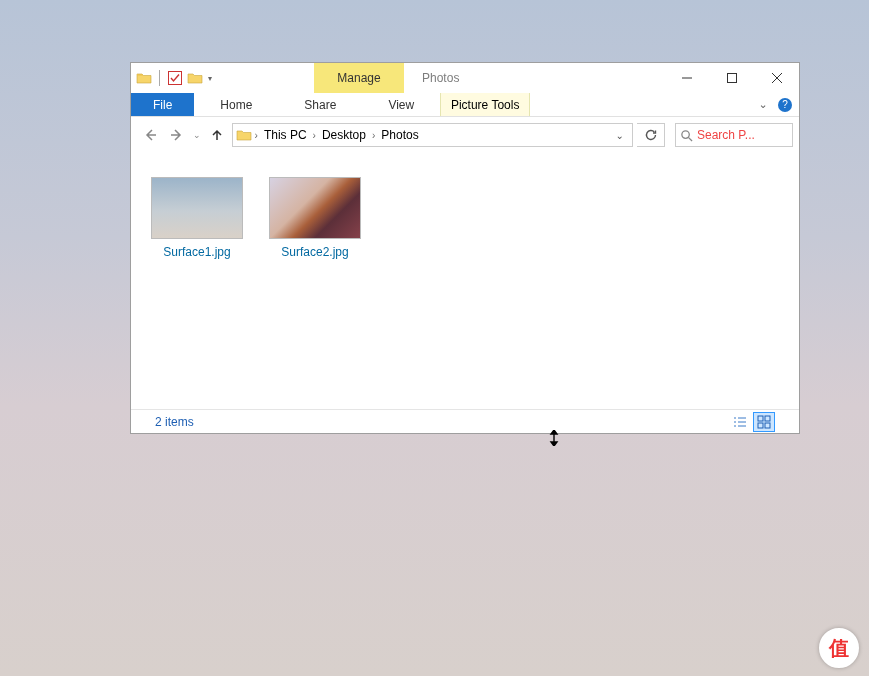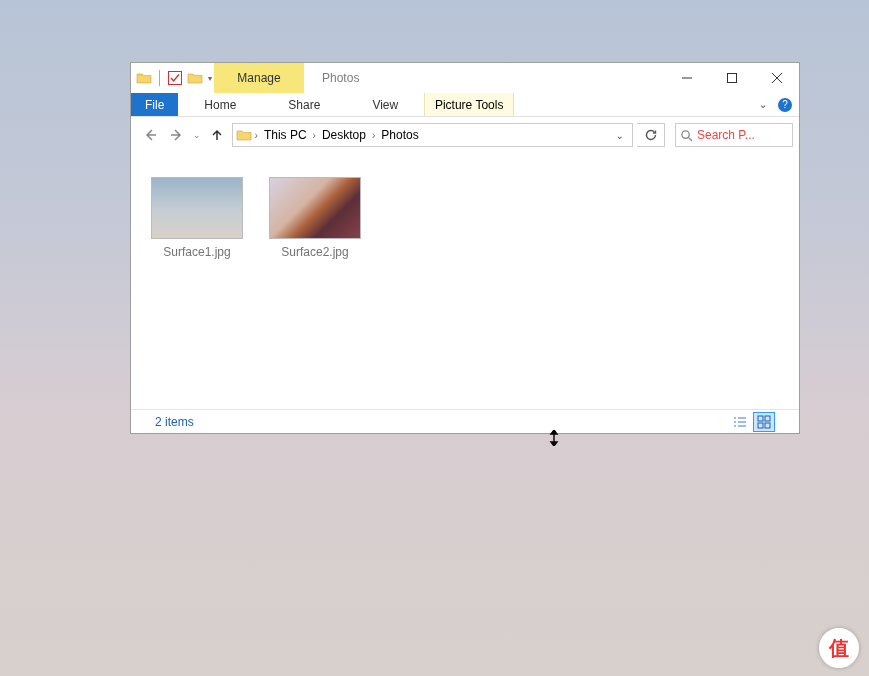--- a/index.html
+++ b/index.html
@@ -12,31 +12,31 @@
     position: absolute; left: 130px; top: 62px; width: 670px; height: 372px;
     background: #fff; border: 1px solid #9e9e9e; display: flex; flex-direction: column;
   }
   
   .titlebar { height: 30px; background: #fff; display: flex; align-items: stretch; }
   .qat { display: flex; align-items: center; padding-left: 4px; gap: 2px; }
   .qat-icon { width: 18px; height: 22px; display: flex; align-items: center; justify-content: center; }
   .folder-mini svg, .check-mini svg { width: 16px; height: 16px; }
   .vline { width: 1px; height: 16px; background: #aaa; margin: 0 4px; }
   .qat-drop { padding: 0 2px; color: #666; font-size: 8px; display:flex; align-items:center; }
-  .title-group { display: flex; align-items: stretch; }
+  .title-group { margin-left: 100px; display: flex; align-items: stretch; }
   .context-tab { width: 90px; display: flex; flex-direction: column; align-items: center; justify-content: center; background: #f7e77a; }
   .context-tab div:first-child { font-size: 12px; color: #333; }
   .title-text { display: flex; align-items: center; padding: 0 18px; color: #7d7d7d; font-size: 12px; }
   .spacer { flex: 1; }
   .win-controls { display: flex; }
   .win-btn { width: 45px; display: flex; align-items: center; justify-content: center; color: #555; }
   .win-btn svg { width: 10px; height: 10px; stroke: #333; stroke-width: 1; fill: none; }
   
   .ribbon-row { height: 24px; border-bottom: 1px solid #e1e1e1; display: flex; align-items: stretch; font-size: 12px; color: #333; }
-  .file-tab { background: #1e73cc; color: #fff; padding: 0 14px; display: flex; align-items: center; }
+  .file-tab { background: #1e73cc; color: #fff; padding: 0 22px; display: flex; align-items: center; }
   .tab { padding: 0 26px; display: flex; align-items: center; }
   .tool-tab { width: 90px; background: #fffbe0; color: #000; display:flex; align-items:center; justify-content:center; border-left:1px solid #e5e5b0; border-right:1px solid #e5e5b0; }
   .ribbon-chevron { width: 20px; display:flex; align-items:center; justify-content:center; color:#666; font-size:11px; margin-right:2px;}
   .help { width: 20px; display:flex; align-items:center; justify-content:center; margin-right:4px;}
   .help-c { width:14px; height:14px; border-radius:50%; background:#1e73cc; color:#fff; font-size:10px; display:flex; align-items:center; justify-content:center; line-height:1;}
   
   .nav-row { height: 36px; display:flex; align-items:center; padding: 4px 6px 4px 8px; gap:4px; }
   .nav-arrows { display:flex; align-items:center; gap:5px; }
   .nav-arrows .arrow { width:22px; height:22px; display:flex; align-items:center; justify-content:center; }
   .nav-arrows .arrow svg { stroke:#888; stroke-width:1.5; fill:none; width:14px; height:14px; }
@@ -52,21 +52,21 @@
   .refresh svg { width:14px; height:14px; stroke:#555; fill:none; stroke-width:1.4;}
   .search { width:118px; height:24px; border:1px solid #ccc; margin-left:6px; display:flex; align-items:center; padding:0 4px; color:#ef4444; gap:4px;}
   .search svg { width:13px; height:13px; stroke:#888; fill:none; stroke-width:1.4;}
   
   .content { flex:1; display:flex; overflow:hidden;}
   .files { flex:1; padding: 24px 16px; display:flex; align-content:flex-start; flex-wrap:wrap; gap: 18px 18px; }
   .file-item { width: 100px; text-align:center; }
   .thumb { width: 92px; height: 62px; border:1px solid #bbb; margin: 0 auto 6px; display:block;}
   .thumb.t1 { background: linear-gradient(to bottom, #9cb4c9 0%, #c6ced4 55%, #d9d1c8 100%); }
   .thumb.t2 { background: linear-gradient(135deg, #d7d2e2 0%, #d5b4a3 40%, #a95f3a 55%, #5c2f39 70%, #85414a 100%); }
-  .file-item .nm { font-size: 12px; color:#737373; white-space:nowrap;}
+  .file-item .nm { font-size: 12px; color:#0369a1; white-space:nowrap;}
   
   .status { height: 24px; border-top:1px solid #e5e5e5; display:flex; align-items:center; padding: 0 24px; font-size:12px; color:#1e5fb3;}
   .status .grow { flex:1;}
   .view-btns { display:flex; gap:2px;}
   .view-btn { width:22px; height:20px; border:1px solid transparent; display:flex; align-items:center; justify-content:center;}
   .view-btn svg { width:14px; height:14px; }
   .view-btn.active { border:1px solid #3399ff; background:#cde6ff;}
   
   .cursor-resize { position:absolute; left:546px; top:430px; width:16px; height:16px;}
   .cursor-resize svg { width:16px; height:16px; }

